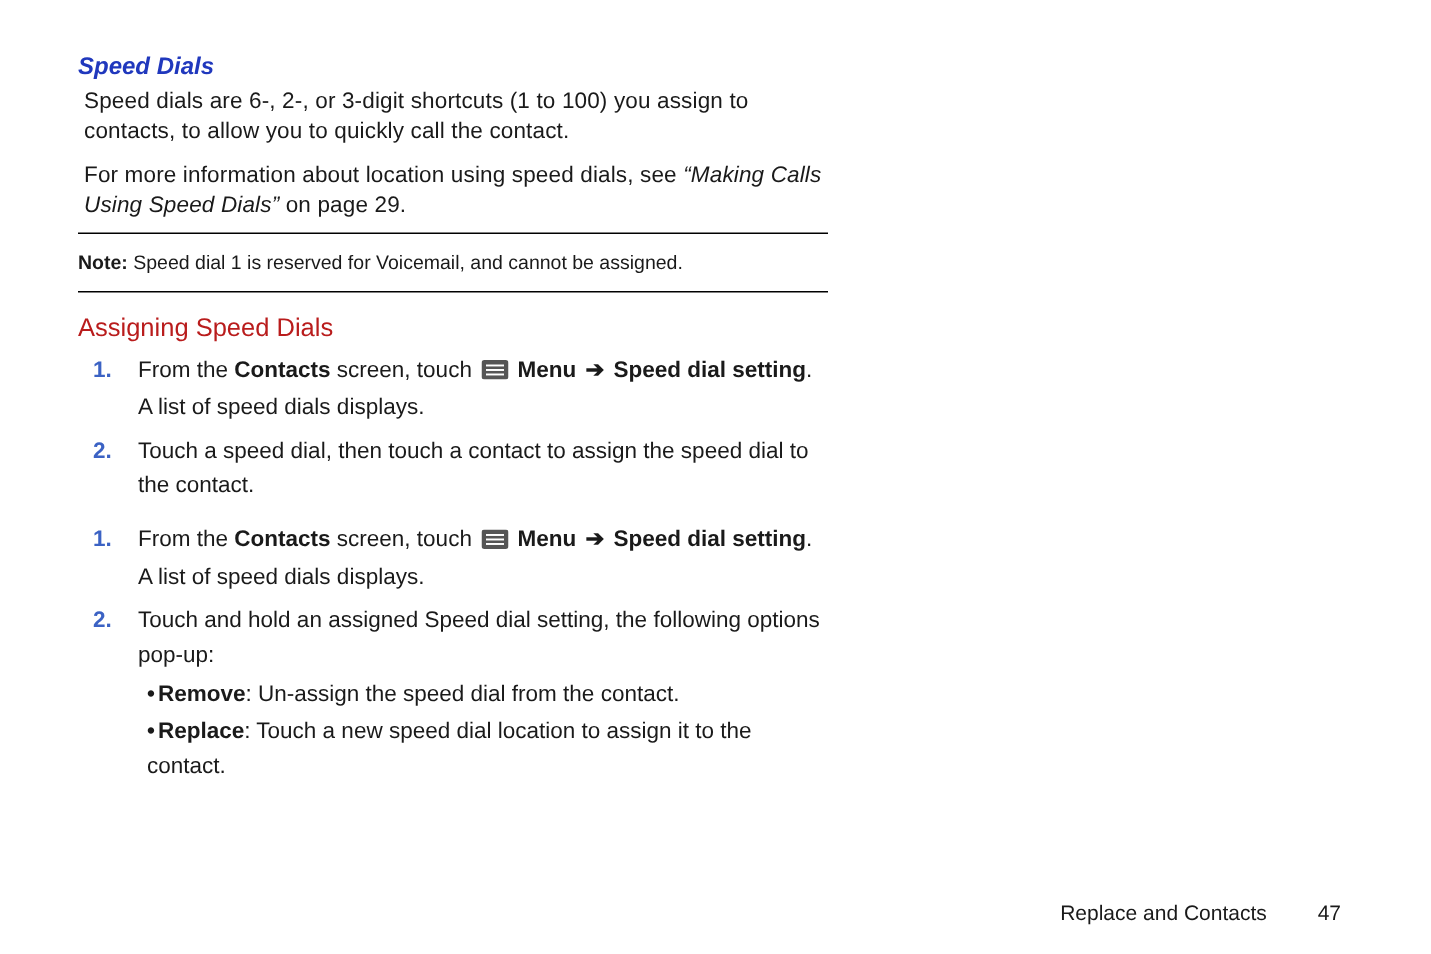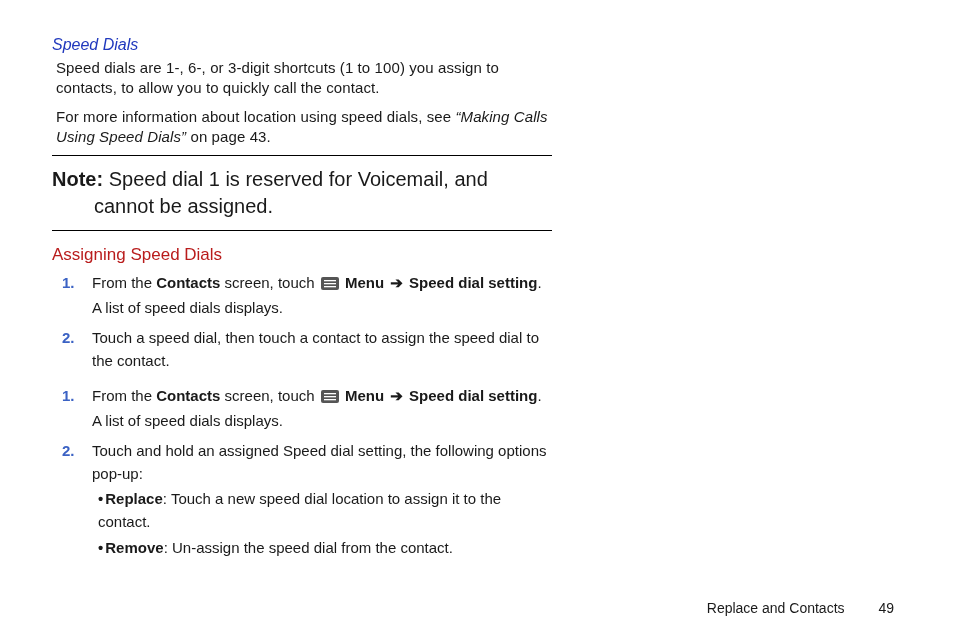--- a/index.html
+++ b/index.html
@@ -11,40 +11,40 @@
     height: 636px;
     position: relative;
     background: #fff;
   }
   .page {
     padding: 36px 60px 0 52px;
     width: 500px;
   }
   .section-title {
     color: #2038bd;
-    font-weight: normal;
+    font-weight: bold;
     font-style: italic;
     font-size: 16px;
     margin-bottom: 4px;
   }
   .body-text {
     font-size: 15px;
     line-height: 1.35;
     margin: 4px 0 8px 4px;
     font-stretch: condensed;
     letter-spacing: 0.1px;
   }
   .italic { font-style: italic; }
   .bold { font-weight: bold; }
   .note-block {
     border-top: 1px solid #000;
     border-bottom: 1px solid #000;
     padding: 10px 0 10px 0;
     margin: 6px 0 14px 0;
-    font-size: 20px;
+    font-size: 13px;
     line-height: 1.35;
   }
   .note-block .note-body {
     display: block;
     padding-left: 42px;
     text-indent: -42px;
   }
   .subheading {
     color: #b91c1c;
     font-weight: normal;
@@ -97,24 +97,24 @@
   .footer .pnum {
     margin-left: 30px;
   }
 </style>
 </head>
 <body>
 
 <div class="page">
   <div class="section-title">Speed Dials</div>
 
-  <div class="body-text">Speed dials are 1-, 6-, or 3-digit shortcuts (1 to 100) you assign to contacts, to allow you to quickly call the contact.</div>
+  <div class="body-text">Speed dials are 6-, 2-, or 3-digit shortcuts (1 to 100) you assign to contacts, to allow you to quickly call the contact.</div>
 
   <div class="body-text">
-    <span>For more information about location using speed dials, see </span><span class="italic">“Making Calls Using Speed Dials”</span><span> on page 43.</span>
+    <span>For more information about location using speed dials, see </span><span class="italic">“Making Calls Using Speed Dials”</span><span> on page 29.</span>
   </div>
 
   <div class="note-block">
     <span class="note-body">
       <span class="bold">Note:</span><span> Speed dial 1 is reserved for Voicemail, and cannot be assigned.</span>
     </span>
   </div>
 
   <div class="subheading">Assigning Speed Dials</div>
 
@@ -148,25 +148,25 @@
             <rect x="3" y="9" width="12" height="1.3" fill="#fff"></rect>
           </svg></span>
       <span class="bold">Menu</span>
       <span class="arrow">➔</span>
       <span class="bold">Speed dial setting</span><span>. A list of speed dials displays.</span>
     </li>
     <li>
       <span class="num">2.</span>
       <span>Touch and hold an assigned Speed dial setting, the following options pop-up:</span>
       <div class="bullet-row">
-        <span class="dot">•</span><span class="bold">Replace</span><span>: Touch a new speed dial location to assign it to the contact.</span>
+        <span class="dot">•</span><span class="bold">Remove</span><span>: Un-assign the speed dial from the contact.</span>
       </div>
       <div class="bullet-row">
-        <span class="dot">•</span><span class="bold">Remove</span><span>: Un-assign the speed dial from the contact.</span>
+        <span class="dot">•</span><span class="bold">Replace</span><span>: Touch a new speed dial location to assign it to the contact.</span>
       </div>
     </li>
   </ol>
 </div>
 
 <div class="footer">
   <span>Replace and Contacts</span>
-  <span class="pnum">49</span>
+  <span class="pnum">47</span>
 </div>
 
 </body></html>

